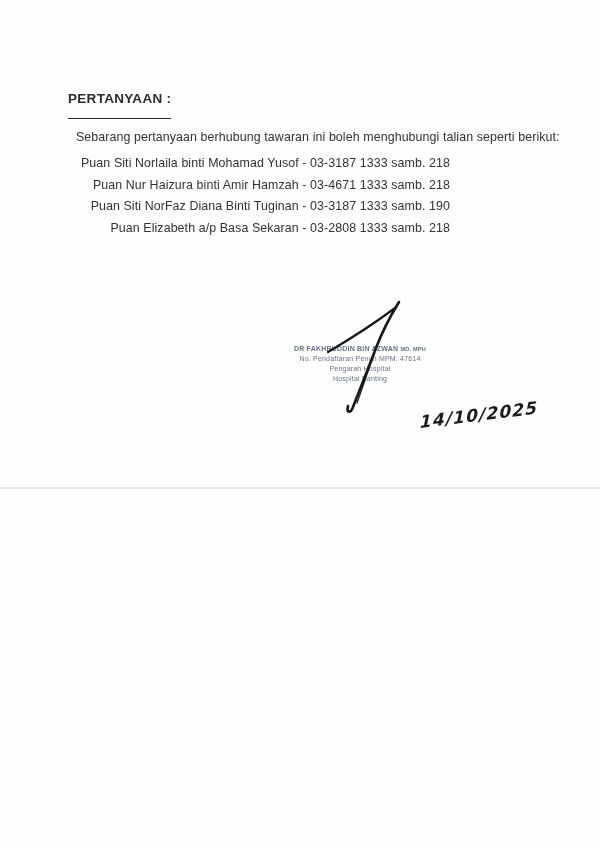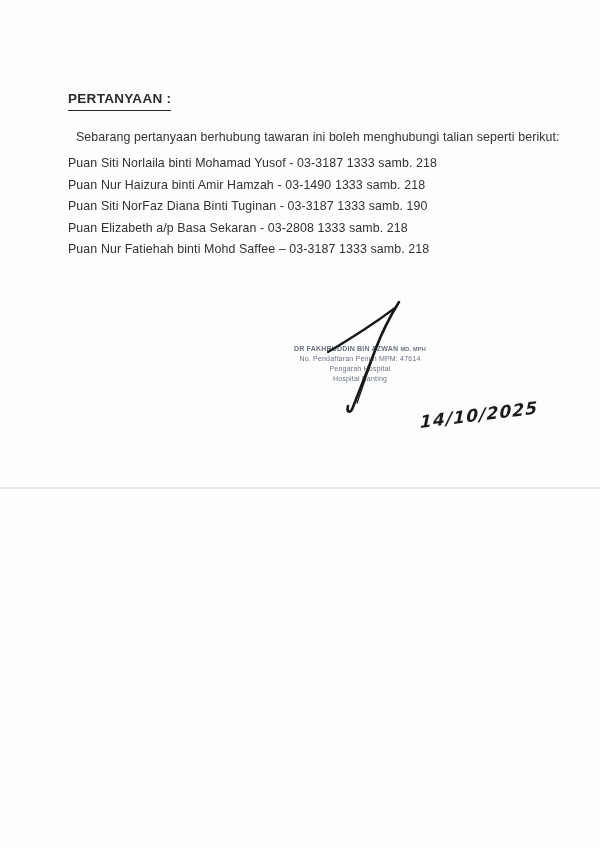--- a/index.html
+++ b/index.html
@@ -10,31 +10,31 @@
     position: relative;
     overflow: hidden;
   }
   .page { position: absolute; inset: 0; background: #fdfdfd; }
 
   .heading {
     position: absolute; left: 68px; top: 91px;
     font-size: 13.5px; font-weight: bold; color: #2b2b2b;
     letter-spacing: 0.3px;
     border-bottom: 1.6px solid #2b2b2b;
-    padding-bottom: 4px;
+    padding-bottom: 12px;
     margin: 0;
   }
   .intro {
     position: absolute; left: 68px; top: 122px;
     font-size: 12.4px; color: #323232; margin: 8px;
     letter-spacing: 0.1px;
     white-space: nowrap;
   }
   .contact-list {
-    position: absolute; left: 68px; top: 153px;
+    position: absolute; left: 81px; top: 153px; text-align: right;
   }
   .contact-line {
     font-size: 12.4px; color: #323232;
     line-height: 21.6px; white-space: nowrap;
     letter-spacing: 0.1px;
   }
 
   .stamp {
     position: absolute; left: 278px; top: 344px; width: 164px;
     text-align: center;
@@ -82,24 +82,23 @@
 <body>
 
 <div class="page">
 
   <h1 class="heading">PERTANYAAN :</h1>
 
   <p class="intro">Sebarang pertanyaan berhubung tawaran ini boleh menghubungi talian seperti berikut:</p>
 
   <div class="contact-list">
     <div class="contact-line">Puan Siti Norlaila binti Mohamad Yusof - 03-3187 1333 samb. 218</div>
-    <div class="contact-line">Puan Nur Haizura binti Amir Hamzah - 03-1490 1333 samb. 218</div>
+    <div class="contact-line">Puan Nur Haizura binti Amir Hamzah - 03-4671 1333 samb. 218</div>
     <div class="contact-line">Puan Siti NorFaz Diana Binti Tuginan - 03-3187 1333 samb. 190</div>
     <div class="contact-line">Puan Elizabeth a/p Basa Sekaran - 03-2808 1333 samb. 218</div>
-    <div class="contact-line">Puan Nur Fatiehah binti Mohd Saffee – 03-3187 1333 samb. 218</div>
   </div>
 
   <div class="stamp">
     <div class="stamp-name-row">
       <span>DR FAKHRUDDIN BIN AZWAN</span>
       <span class="suffix">MD. MPH</span>
     </div>
     <div class="stamp-line">No. Pendaftaran Penuh MPM: 47614</div>
     <div class="stamp-line">Pengarah Hospital</div>
     <div class="stamp-line">Hospital Banting</div>

